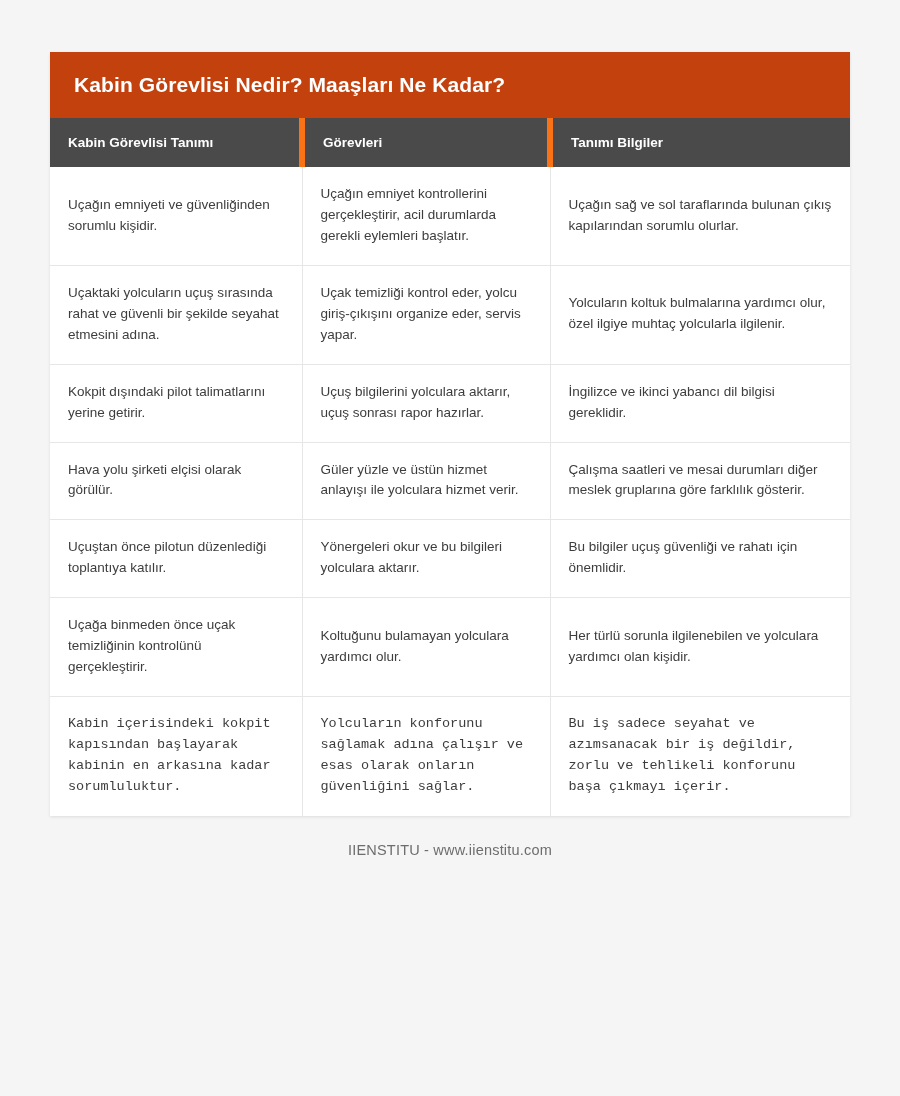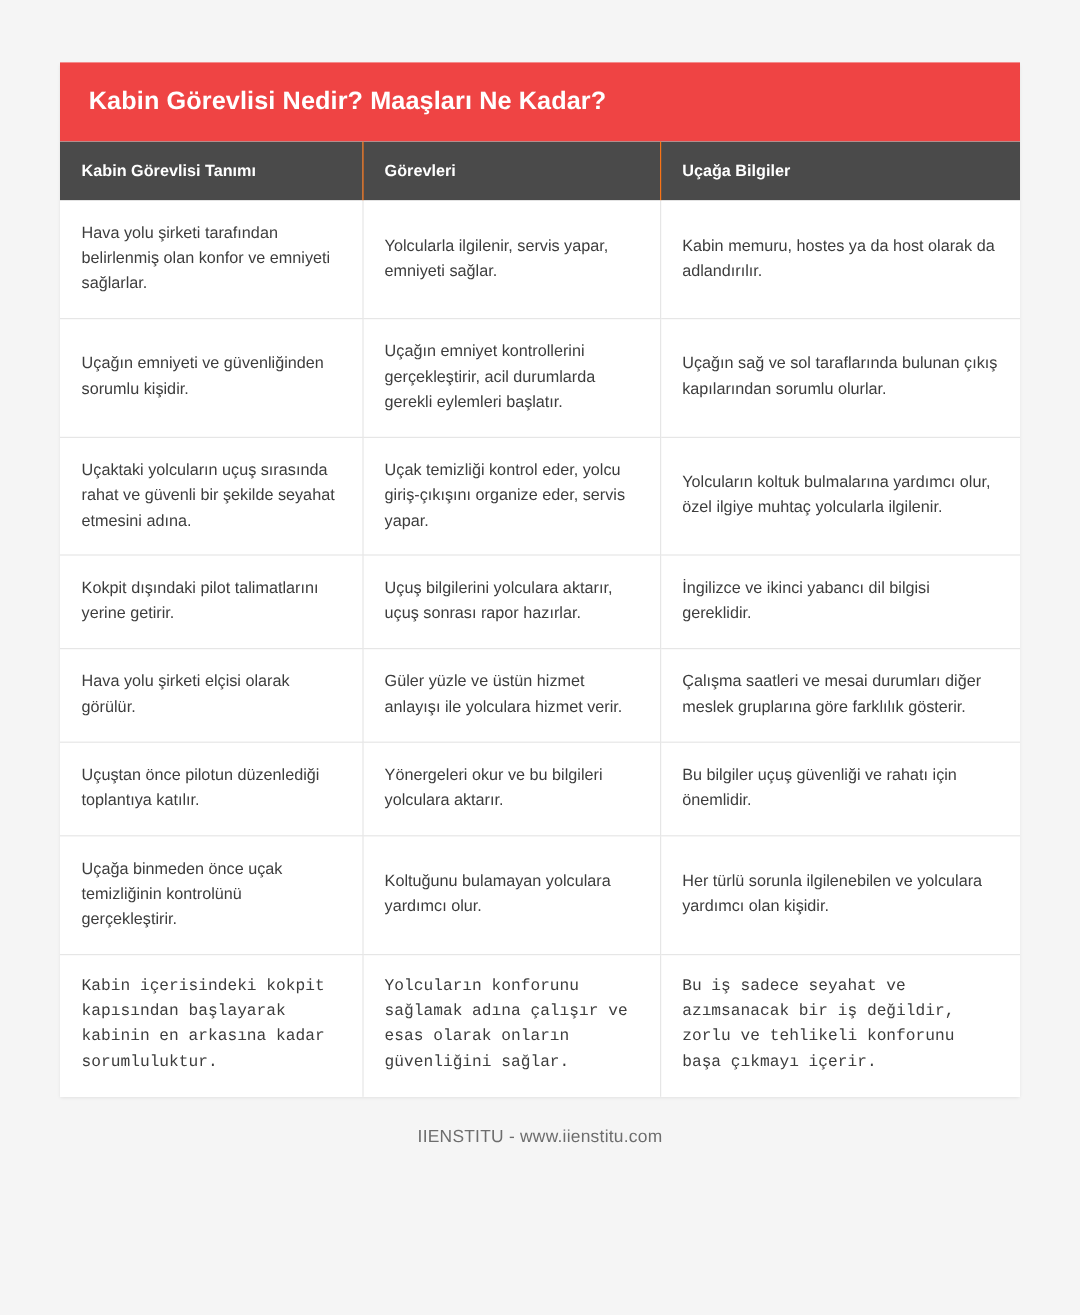--- a/index.html
+++ b/index.html
@@ -18,21 +18,21 @@
     min-height: 1096px;
     box-sizing: border-box;
     padding: 52px 50px 0 50px;
     background: #f5f5f5;
   }
   .card {
     background: #ffffff;
     box-shadow: 0 1px 3px rgba(0,0,0,0.10);
   }
   .title-bar {
-    background: #ef4444;
+    background: #c2410c;
     color: #ffffff;
     padding: 20px 24px 21px 24px;
   }
   .title-bar h1 {
     margin: 0;
     font-size: 21px;
     font-weight: bold;
     letter-spacing: 0.1px;
     line-height: 1.2;
   }
@@ -42,21 +42,21 @@
     table-layout: fixed;
     background: #ffffff;
   }
   table.data-table thead th {
     background: #4a4a4a;
     color: #ffffff;
     text-align: left;
     font-size: 13.5px;
     font-weight: bold;
     padding: 17px 18px 17px 18px;
-    border-right: 1px solid #f97316;
+    border-right: 6px solid #f97316;
     vertical-align: middle;
   }
   table.data-table thead th:last-child {
     border-right: none;
   }
   table.data-table tbody td {
     font-size: 13.5px;
     color: #3d3d3d;
     line-height: 1.55;
     padding: 17px 18px 18px 18px;
@@ -96,29 +96,24 @@
     <table class="data-table">
       <colgroup>
         <col class="col-1">
         <col class="col-2">
         <col class="col-3">
       </colgroup>
       <thead>
         <tr>
           <th>Kabin Görevlisi Tanımı</th>
           <th>Görevleri</th>
-          <th>Uçağa Bilgiler</th>
+          <th>Tanımı Bilgiler</th>
         </tr>
       </thead>
       <tbody>
-        <tr>
-          <td>Hava yolu şirketi tarafından belirlenmiş olan konfor ve emniyeti sağlarlar.</td>
-          <td>Yolcularla ilgilenir, servis yapar, emniyeti sağlar.</td>
-          <td>Kabin memuru, hostes ya da host olarak da adlandırılır.</td>
-        </tr>
         <tr>
           <td>Uçağın emniyeti ve güvenliğinden sorumlu kişidir.</td>
           <td>Uçağın emniyet kontrollerini gerçekleştirir, acil durumlarda gerekli eylemleri başlatır.</td>
           <td>Uçağın sağ ve sol taraflarında bulunan çıkış kapılarından sorumlu olurlar.</td>
         </tr>
         <tr>
           <td>Uçaktaki yolcuların uçuş sırasında rahat ve güvenli bir şekilde seyahat etmesini adına.</td>
           <td>Uçak temizliği kontrol eder, yolcu giriş-çıkışını organize eder, servis yapar.</td>
           <td>Yolcuların koltuk bulmalarına yardımcı olur, özel ilgiye muhtaç yolcularla ilgilenir.</td>
         </tr>

